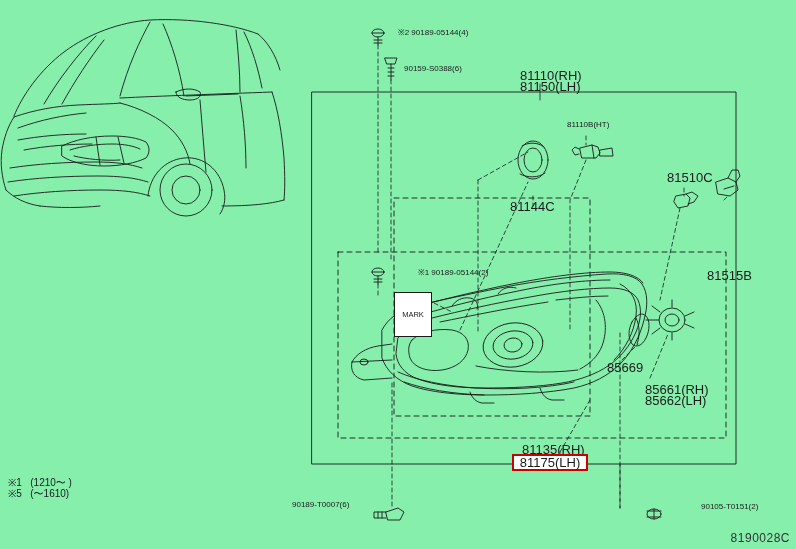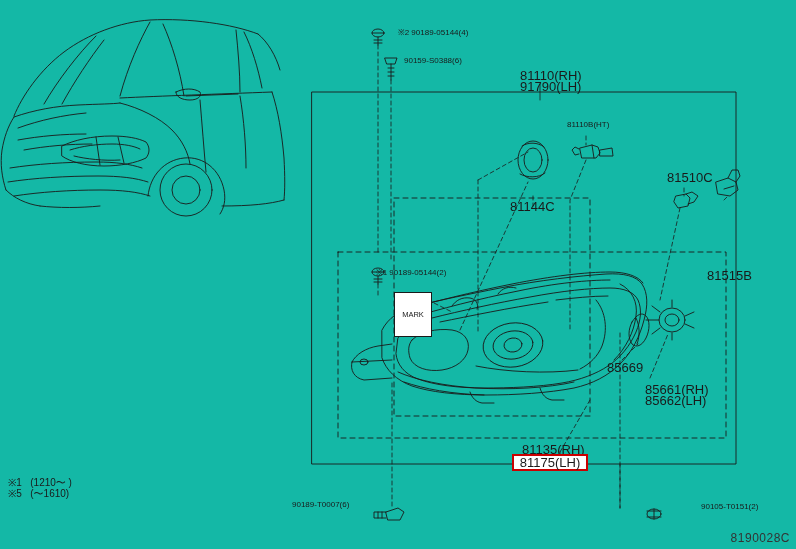--- a/index.html
+++ b/index.html
@@ -7,21 +7,21 @@
     padding: 0;
     background: #ffffff;
   }
   body {
     font-family: "Liberation Sans", sans-serif;
   }
   #page {
     position: relative;
     width: 796px;
     height: 549px;
-    background: #14b8a6;
+    background: #86efac;
     overflow: hidden;
   }
   svg.layer {
     position: absolute;
     left: 0;
     top: 0;
     width: 796px;
     height: 549px;
   }
   .lbl {
@@ -292,32 +292,32 @@
 
         <path d="M620 508 L620 400" stroke-dasharray="4 3"></path>
         <path d="M620 400 L620 330" stroke-dasharray="4 3"></path>
 
         <path d="M620 464 L620 508" stroke-dasharray="4 3"></path>
       </g>
     </g>
   </svg>
 
   <div class="lbl small" style="left:398px; top:28px;">※2 90189-05144(4)</div>
-  <div class="lbl small" style="left:404px; top:56px;text-align:right;">90159-S0388(6)</div>
+  <div class="lbl small" style="left:404px; top:64px;text-align:right;">90159-S0388(6)</div>
 
   <div class="lbl" style="left:520px; top:70px;">81110(RH)</div>
-  <div class="lbl" style="left:520px; top:81px;">91790(LH)</div>
+  <div class="lbl" style="left:520px; top:81px;">81150(LH)</div>
 
   <div class="lbl small" style="left:567px; top:120px;">81110B(HT)</div>
   <div class="lbl" style="left:510px; top:201px;">81144C</div>
 
   <div class="lbl" style="left:667px; top:172px;">81510C</div>
   <div class="lbl" style="left:707px; top:222px;margin-top:48px;">81515B</div>
 
-  <div class="lbl small" style="left:376px; top:268px;text-align:right;">※1 90189-05144(2)</div>
+  <div class="lbl small" style="left:418px; top:268px;text-align:right;">※1 90189-05144(2)</div>
 
   <div class="lbl" style="left:607px; top:362px;">85669</div>
 
   <div class="lbl" style="left:645px; top:384px;">85661(RH)</div>
   <div class="lbl" style="left:645px; top:395px;">85662(LH)</div>
 
   <div class="lbl" style="left:522px; top:444px;">81135(RH)</div>
 
   <div class="markbox" style="left:394px; top:292px; width:30px;">MARK</div>
 

